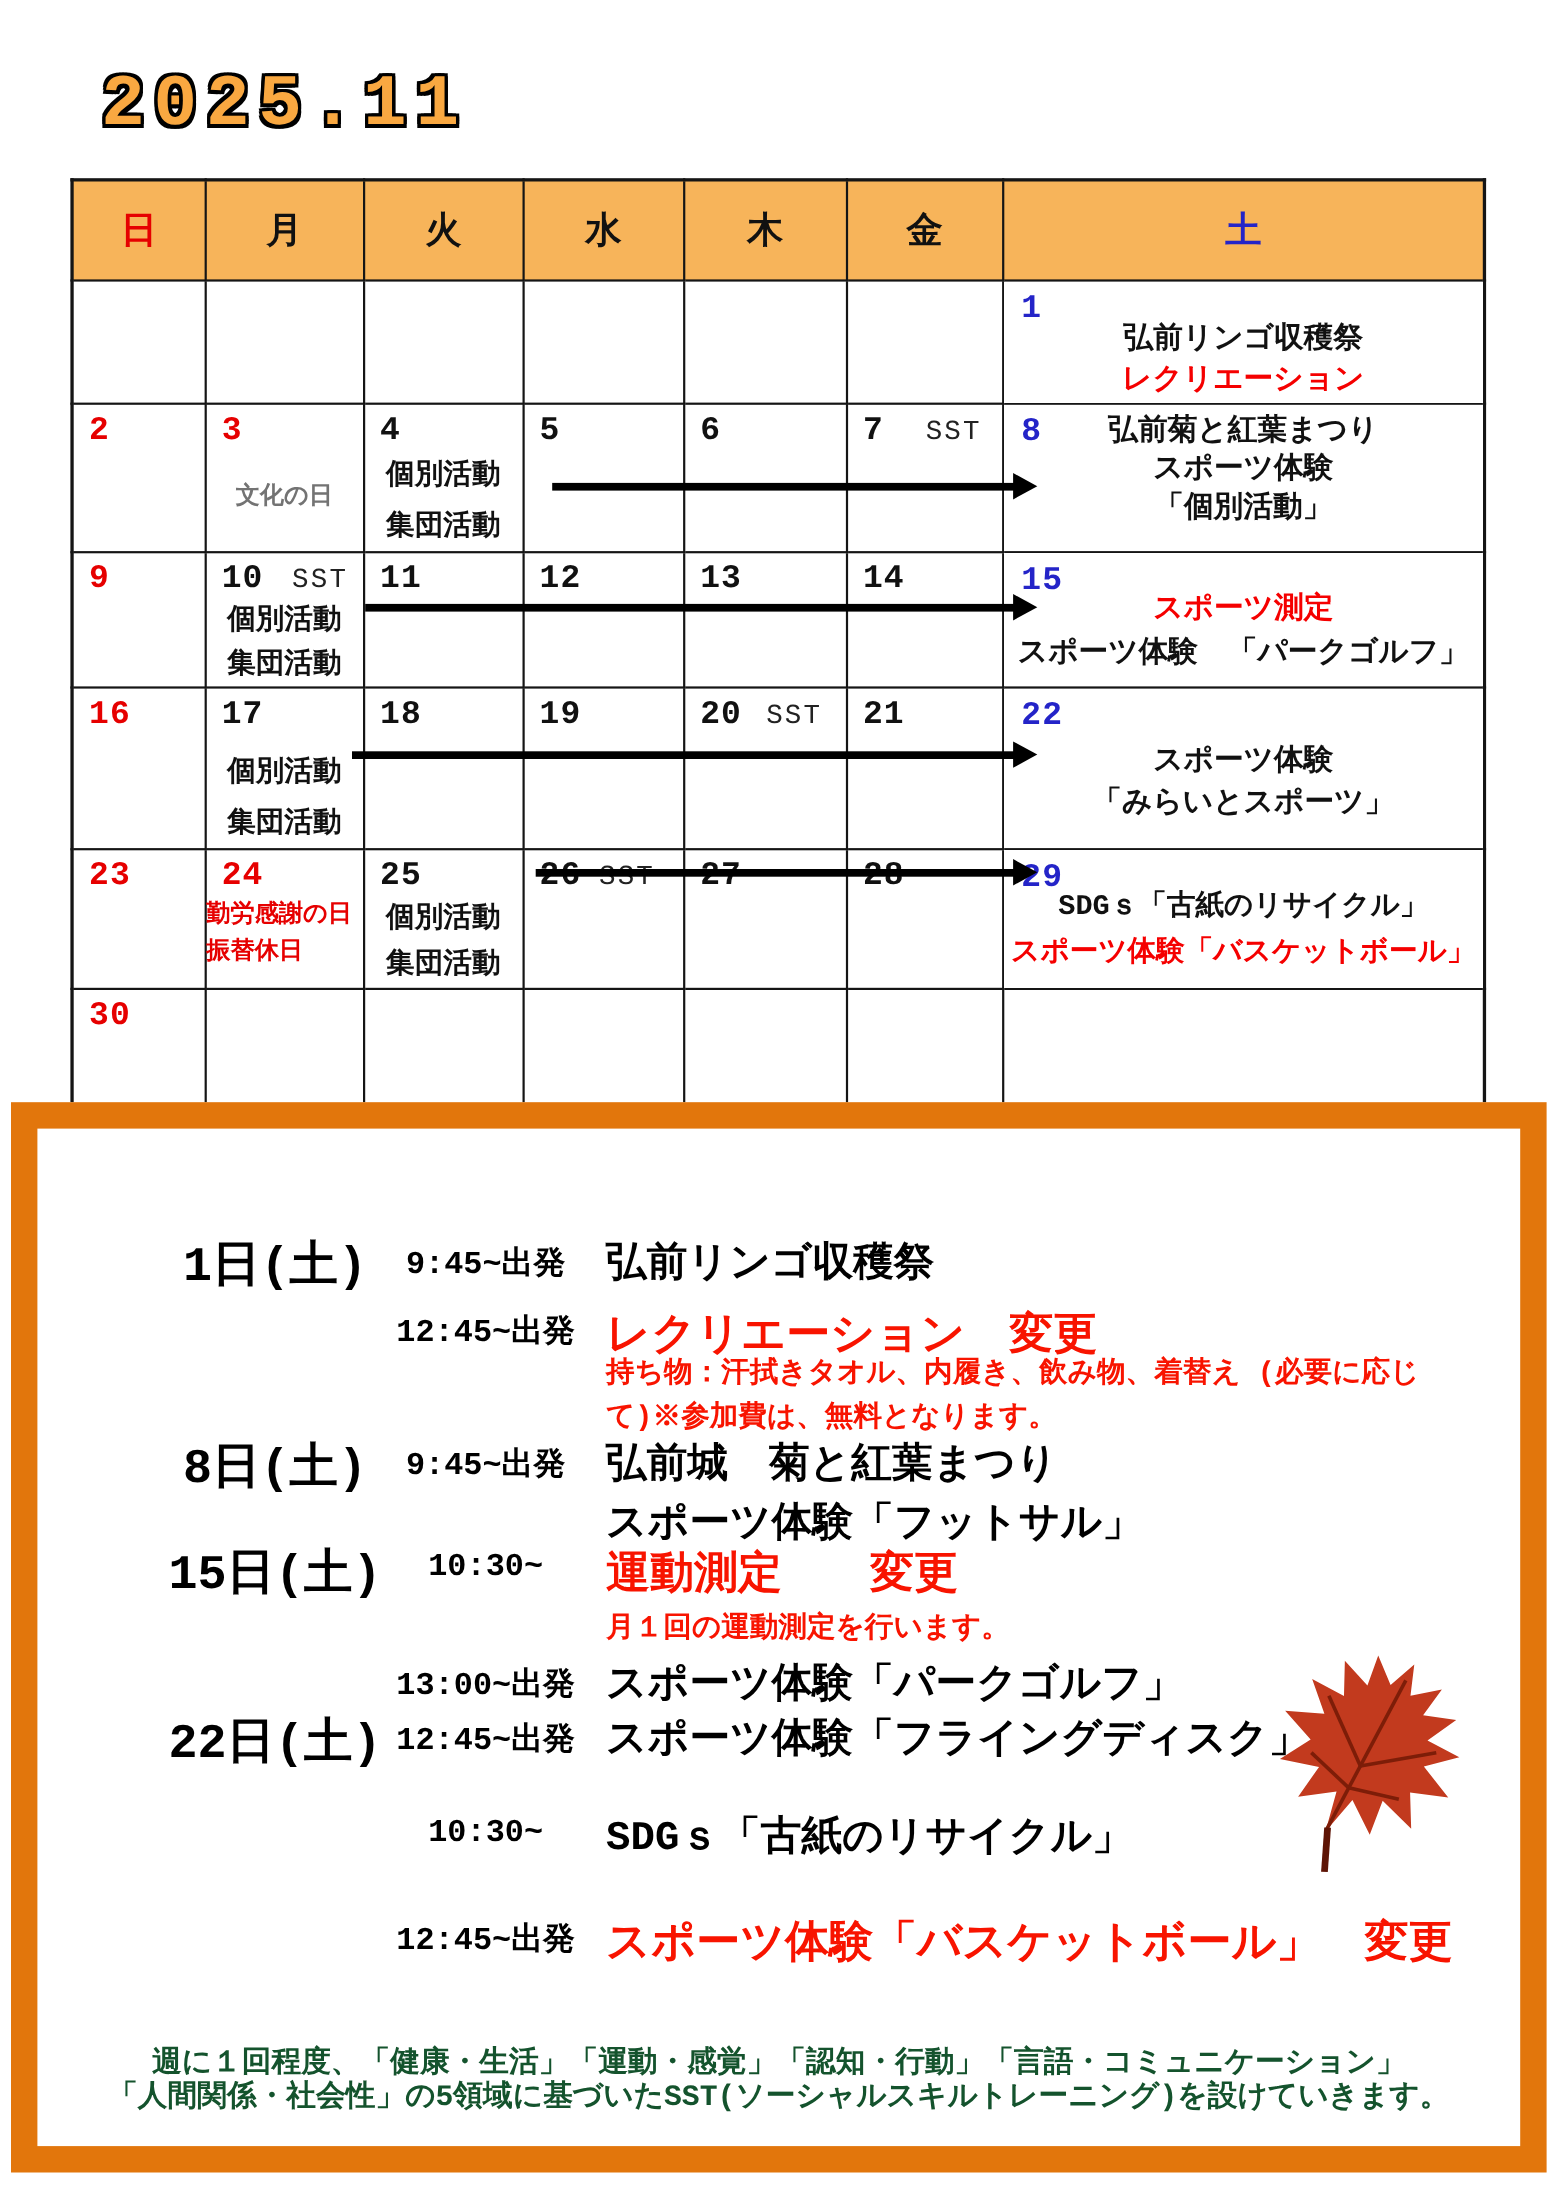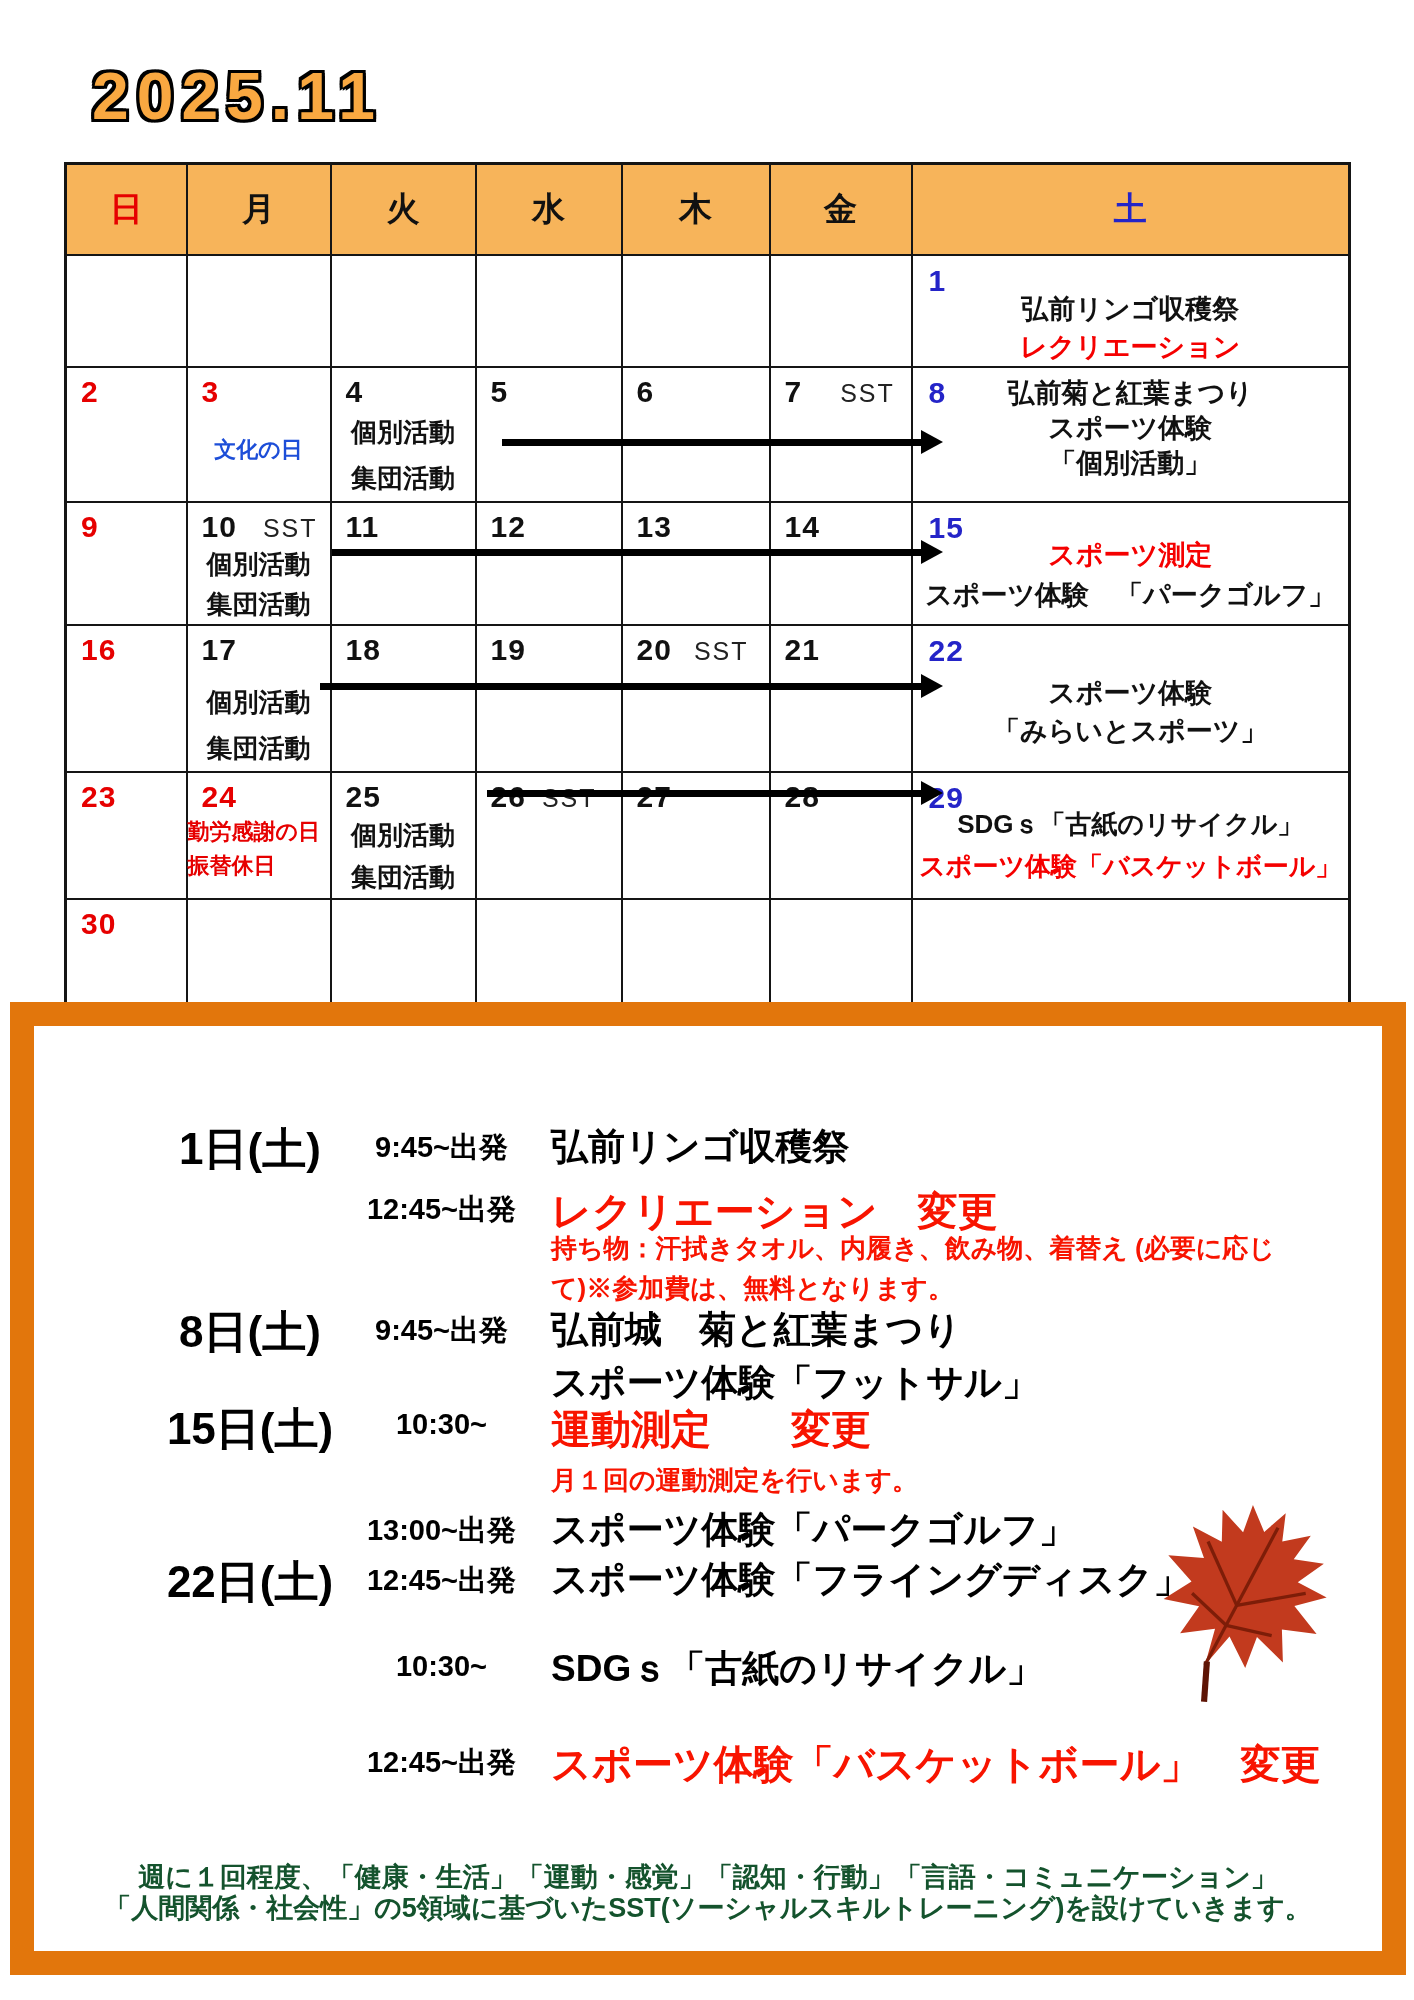--- a/index.html
+++ b/index.html
@@ -1,17 +1,17 @@
 <!DOCTYPE html>
 <html><head>
 <meta charset="utf-8">
 <style>
   html,body{margin:0;padding:0;background:#ffffff;}
   .page{position:relative;width:1414px;height:2000px;background:#fff;overflow:hidden;
-        font-family:Liberation Sans, sans-serif;color:#111;}
+        font-family:Liberation Mono, monospace;color:#111;}
 
   
   .cal-title{
     position:absolute;left:92px;top:58px;margin:0;
     font-size:66px;font-weight:900;letter-spacing:8px;color:#f9a841;
     text-shadow:3px 3px 0 #000,-3px -3px 0 #000,3px -3px 0 #000,-3px 3px 0 #000,
                 3px 0 0 #000,-3px 0 0 #000,0 3px 0 #000,0 -3px 0 #000;
   }
 
   
@@ -22,21 +22,21 @@
   th.wd{height:89px;background:#f7b45a;font-size:33px;font-weight:900;text-align:center;}
   th.wd.red{color:#e60000;}
   th.wd.blue{color:#2424c8;}
   td.cell{vertical-align:top;background:#fff;}
   .numline{padding:7px 0 0 14px;white-space:nowrap;}
   .num{font-size:30px;font-weight:900;color:#111;letter-spacing:1px;}
   .num.nr{color:#e60000;}
   .num.nb{color:#2424c8;}
   .sst{font-size:25px;font-weight:400;color:#222;margin-left:38px;letter-spacing:2px;}
   .aline{font-size:26px;font-weight:600;text-align:center;line-height:46px;margin-top:6px;}
-  .hline{font-size:22px;font-weight:600;color:#1d4ed8;text-align:center;margin-top:26px;}
+  .hline{font-size:22px;font-weight:600;color:#737373;text-align:center;margin-top:26px;}
   .hline2{font-size:22px;font-weight:600;color:#e60000;text-align:left;line-height:32px;margin-top:2px;}
   td.satc{position:relative;}
   td.satc .num{position:absolute;left:16px;top:8px;}
   .satlines{text-align:center;}
   .sl{font-size:27px;font-weight:600;color:#111;}
   .sl.red{color:#f50000;}
 
   
   .arrow{position:absolute;height:7px;background:#000;z-index:5;}
   .arrow:after{content:"";position:absolute;right:-21px;top:-9px;width:0;height:0;

